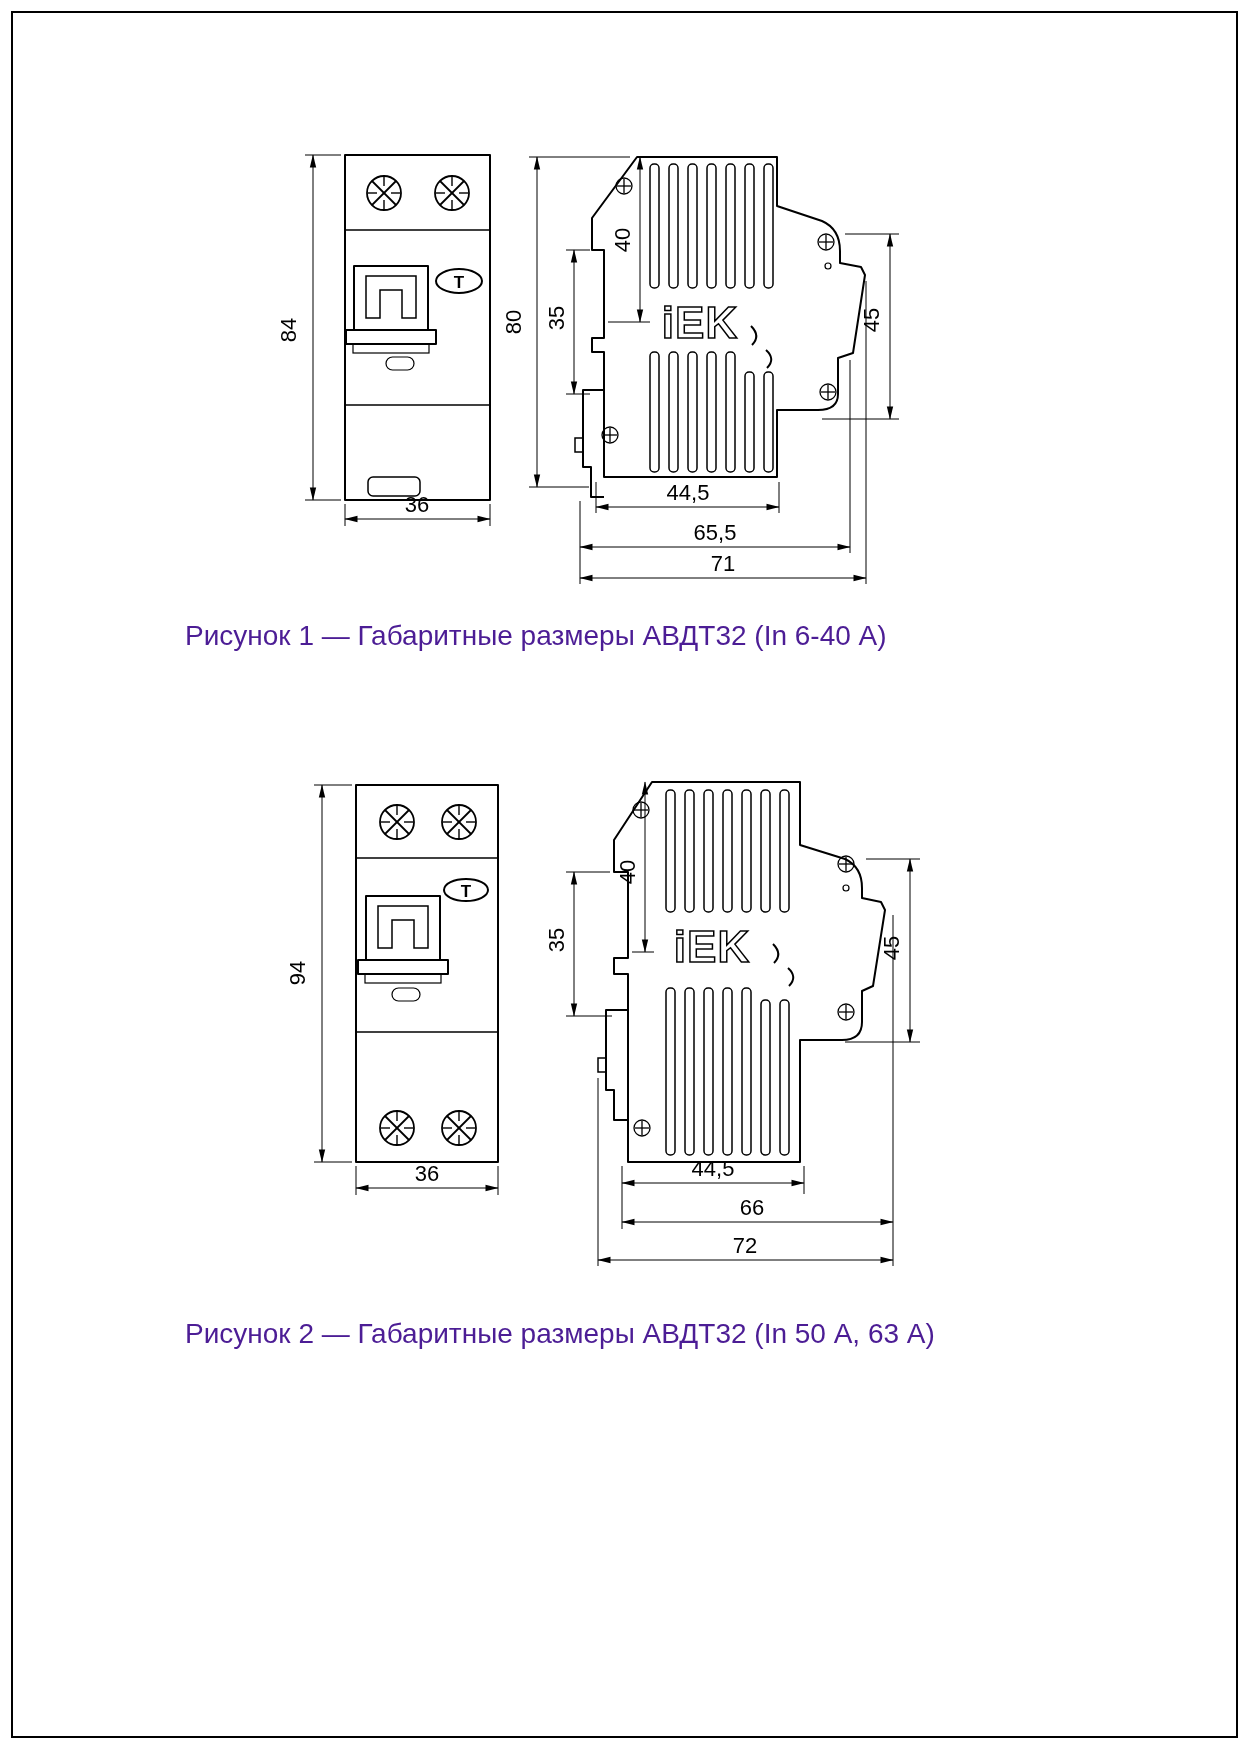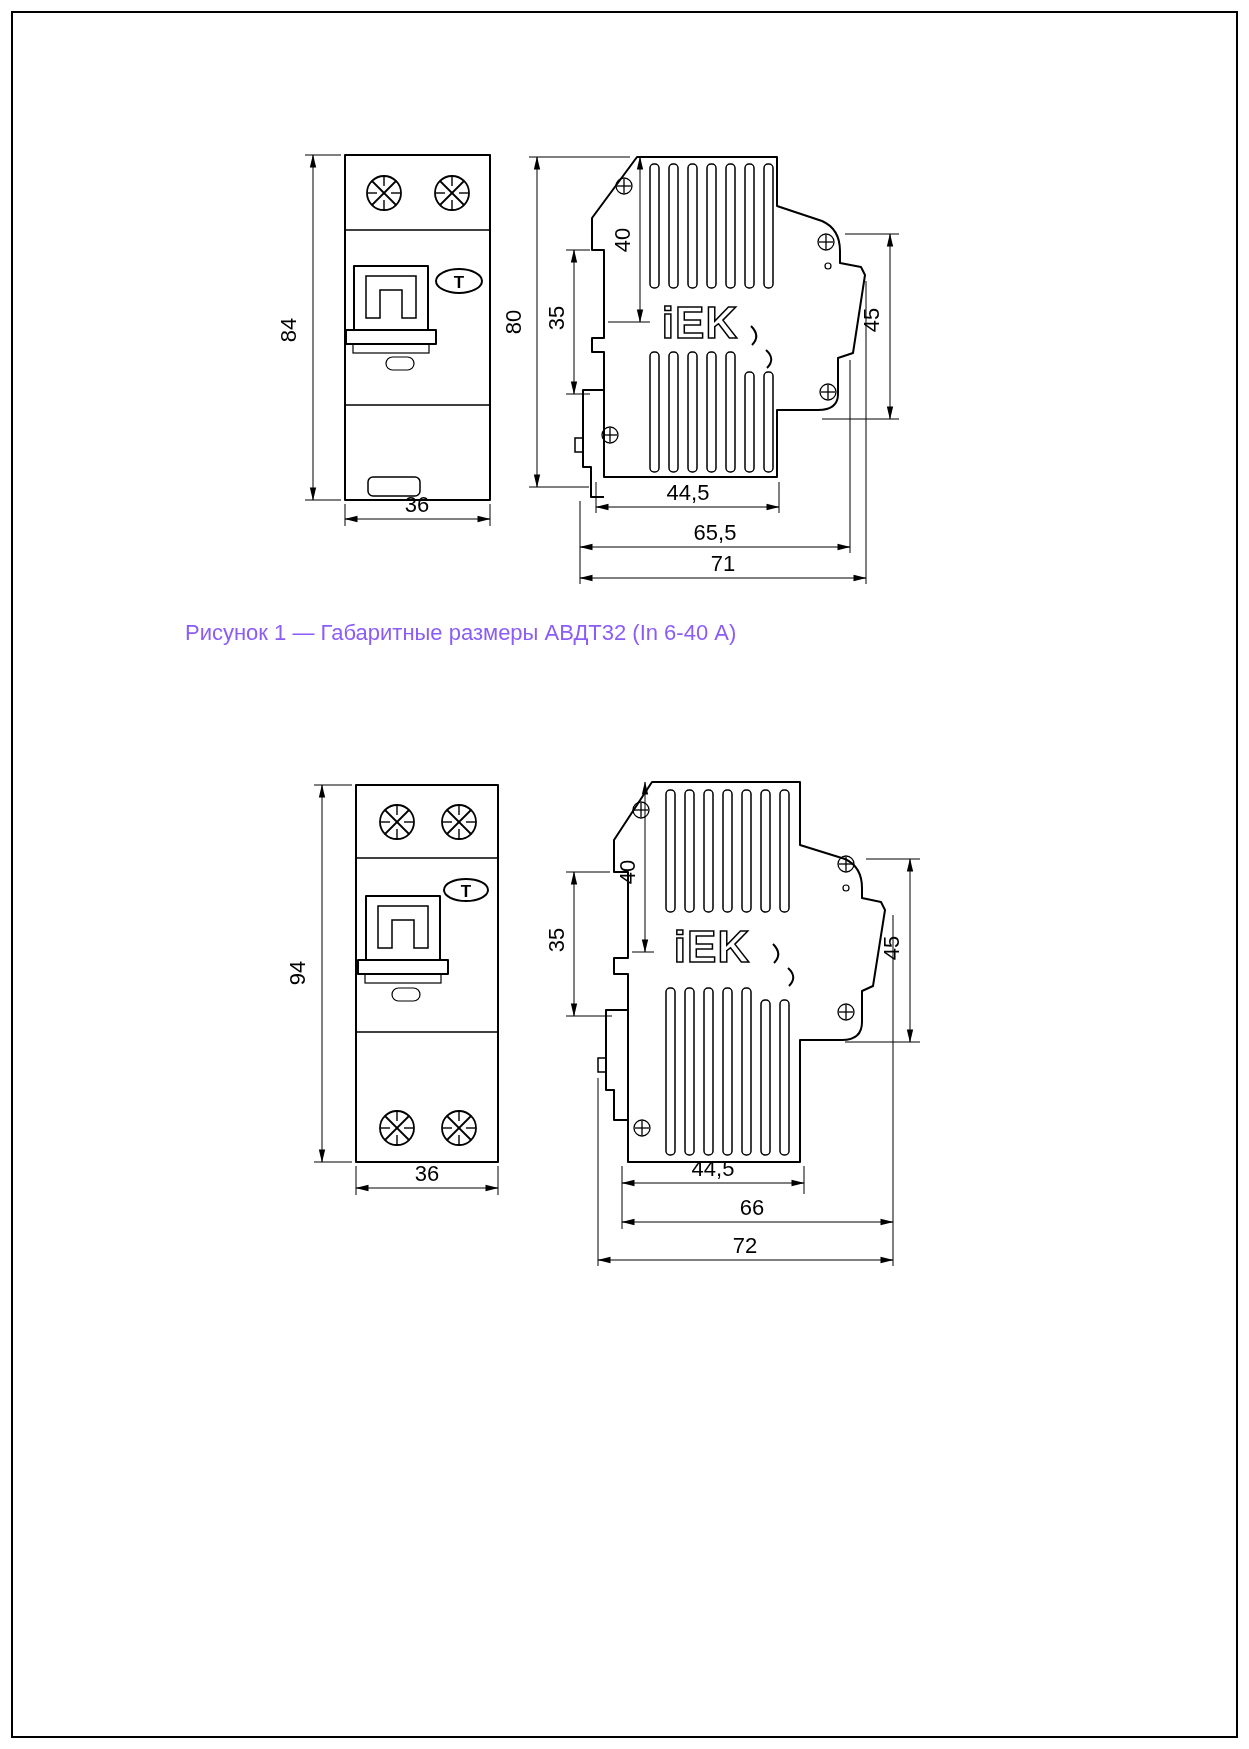--- a/index.html
+++ b/index.html
@@ -1,19 +1,19 @@
 <!DOCTYPE html>
 <html><head>
 <meta charset="utf-8">
 <style>
   html,body{margin:0;padding:0;background:#e8e8e8;}
   .page{position:relative;width:1249px;height:1749px;background:#fff;margin:0 auto;
         font-family:"Liberation Sans",sans-serif;overflow:hidden;}
   .page > svg{position:absolute;left:0;top:0;}
-  .caption{position:absolute;font-size:22px;color:#8b5cf6;white-space:nowrap;}
+  .caption{position:absolute;font-size:28px;color:#4c1d95;white-space:nowrap;}
   svg text{font-family:"Liberation Sans",sans-serif;font-size:22px;fill:#000;}
   svg text.logo-text{font-size:44px;font-weight:bold;fill:#fff;stroke:#000;stroke-width:1.5;letter-spacing:1px;}
   svg text.tbtn{font-size:17px;font-weight:bold;}
   .ol{fill:none;stroke:#000;stroke-width:2;stroke-linejoin:round;}
   .in{fill:none;stroke:#000;stroke-width:1.5;}
   .thin{fill:none;stroke:#000;stroke-width:1.2;}
   .dim{stroke:#000;stroke-width:1;fill:none;}
   .ext{stroke:#000;stroke-width:1;}
 </style>
 </head>
@@ -257,14 +257,15 @@
     </g>
     <g>
       <line class="ext" x1="598" y1="1078" x2="598" y2="1266"></line>
       <line class="dim" x1="598" y1="1260" x2="893" y2="1260" marker-start="url(#arr)" marker-end="url(#arr)"></line>
       <text x="745" y="1253" text-anchor="middle">72</text>
     </g>
   </g>
 </svg>
 
 <div class="caption" style="left:185px;top:620px">Рисунок 1 — Габаритные размеры АВДТ32 (In 6-40 А)</div>
+<div class="caption" style="left:185px;top:1318px">Рисунок 2 — Габаритные размеры АВДТ32 (In 50 А, 63 А)</div>
 
 </div>
 
 </body></html>

